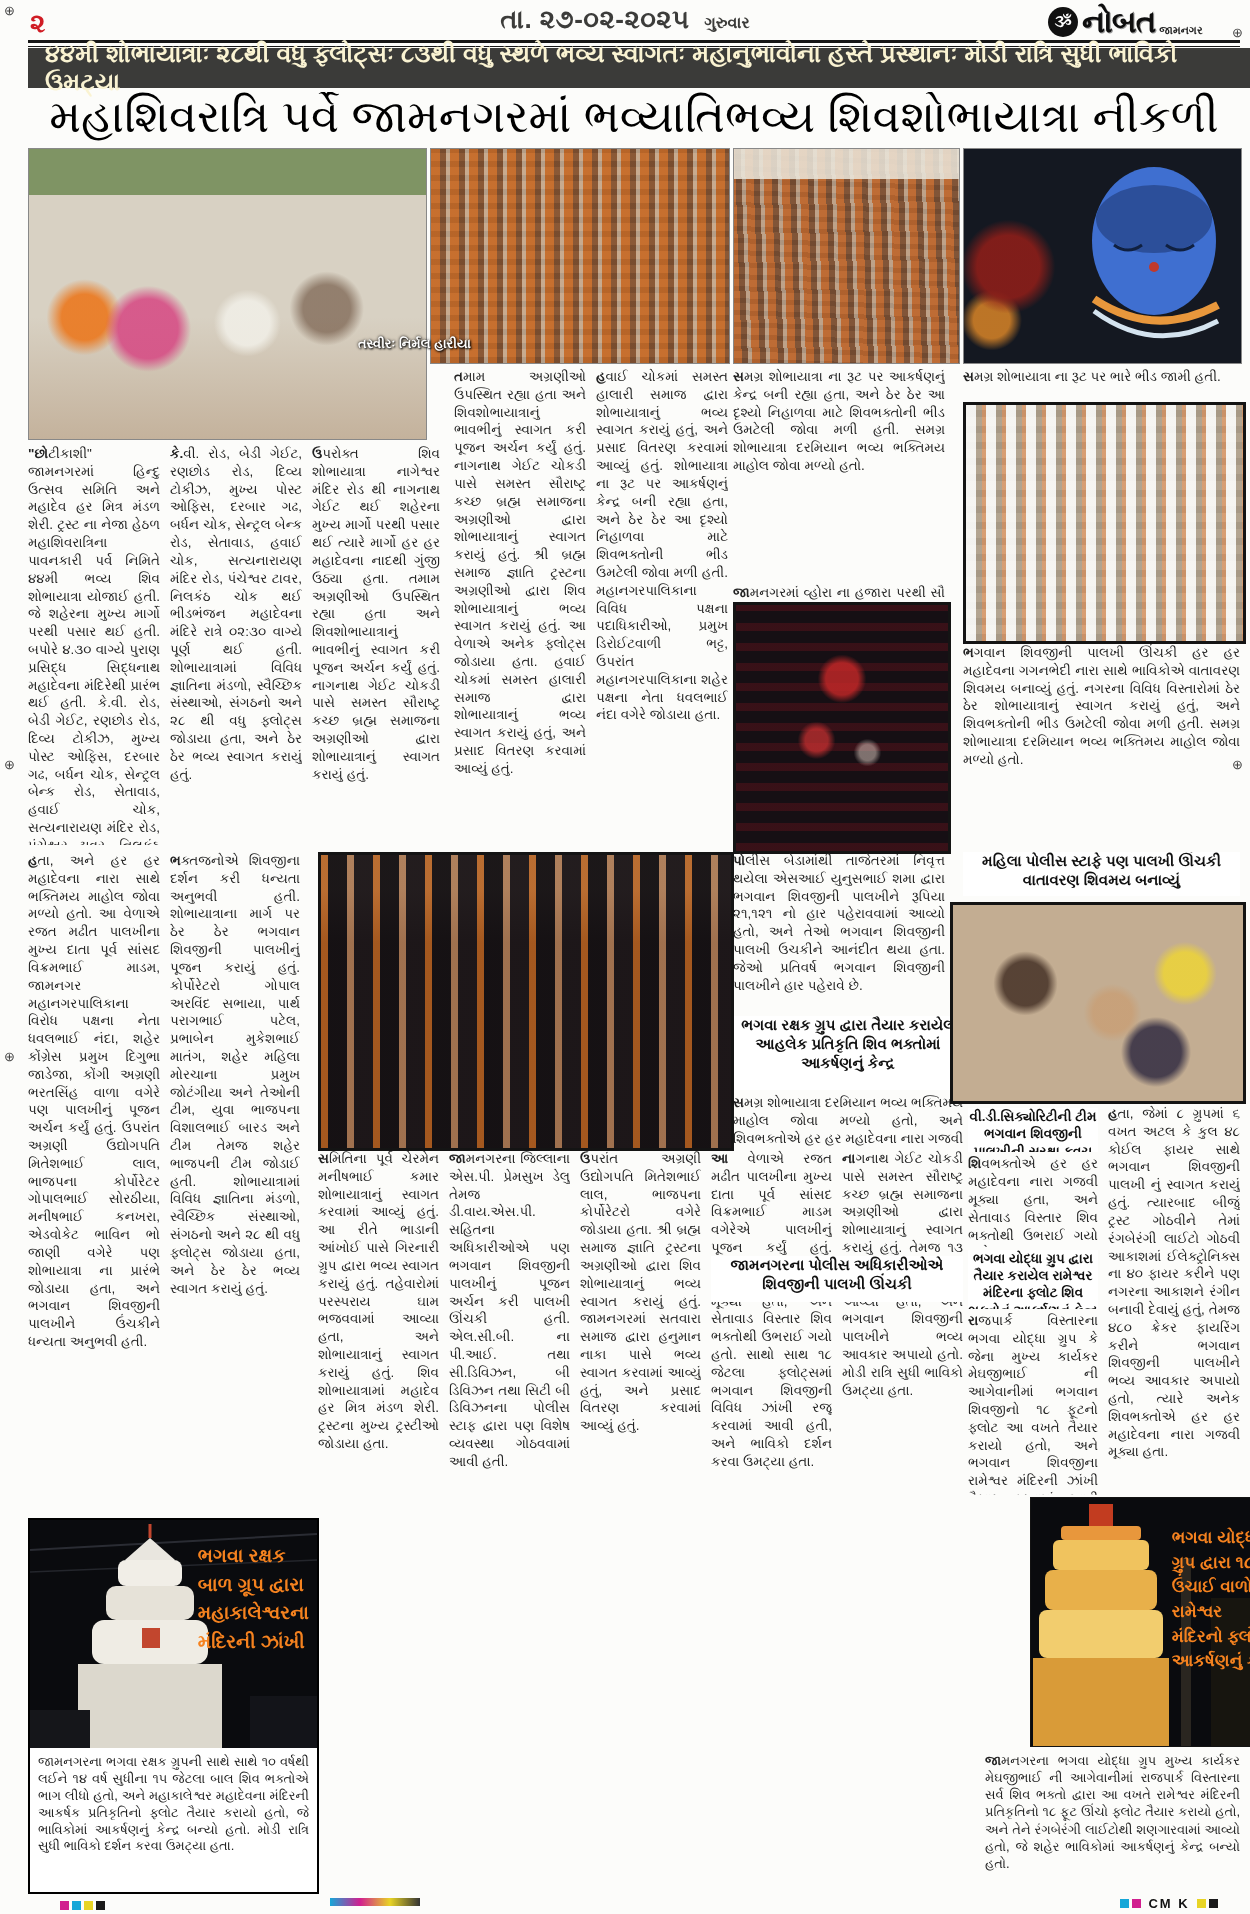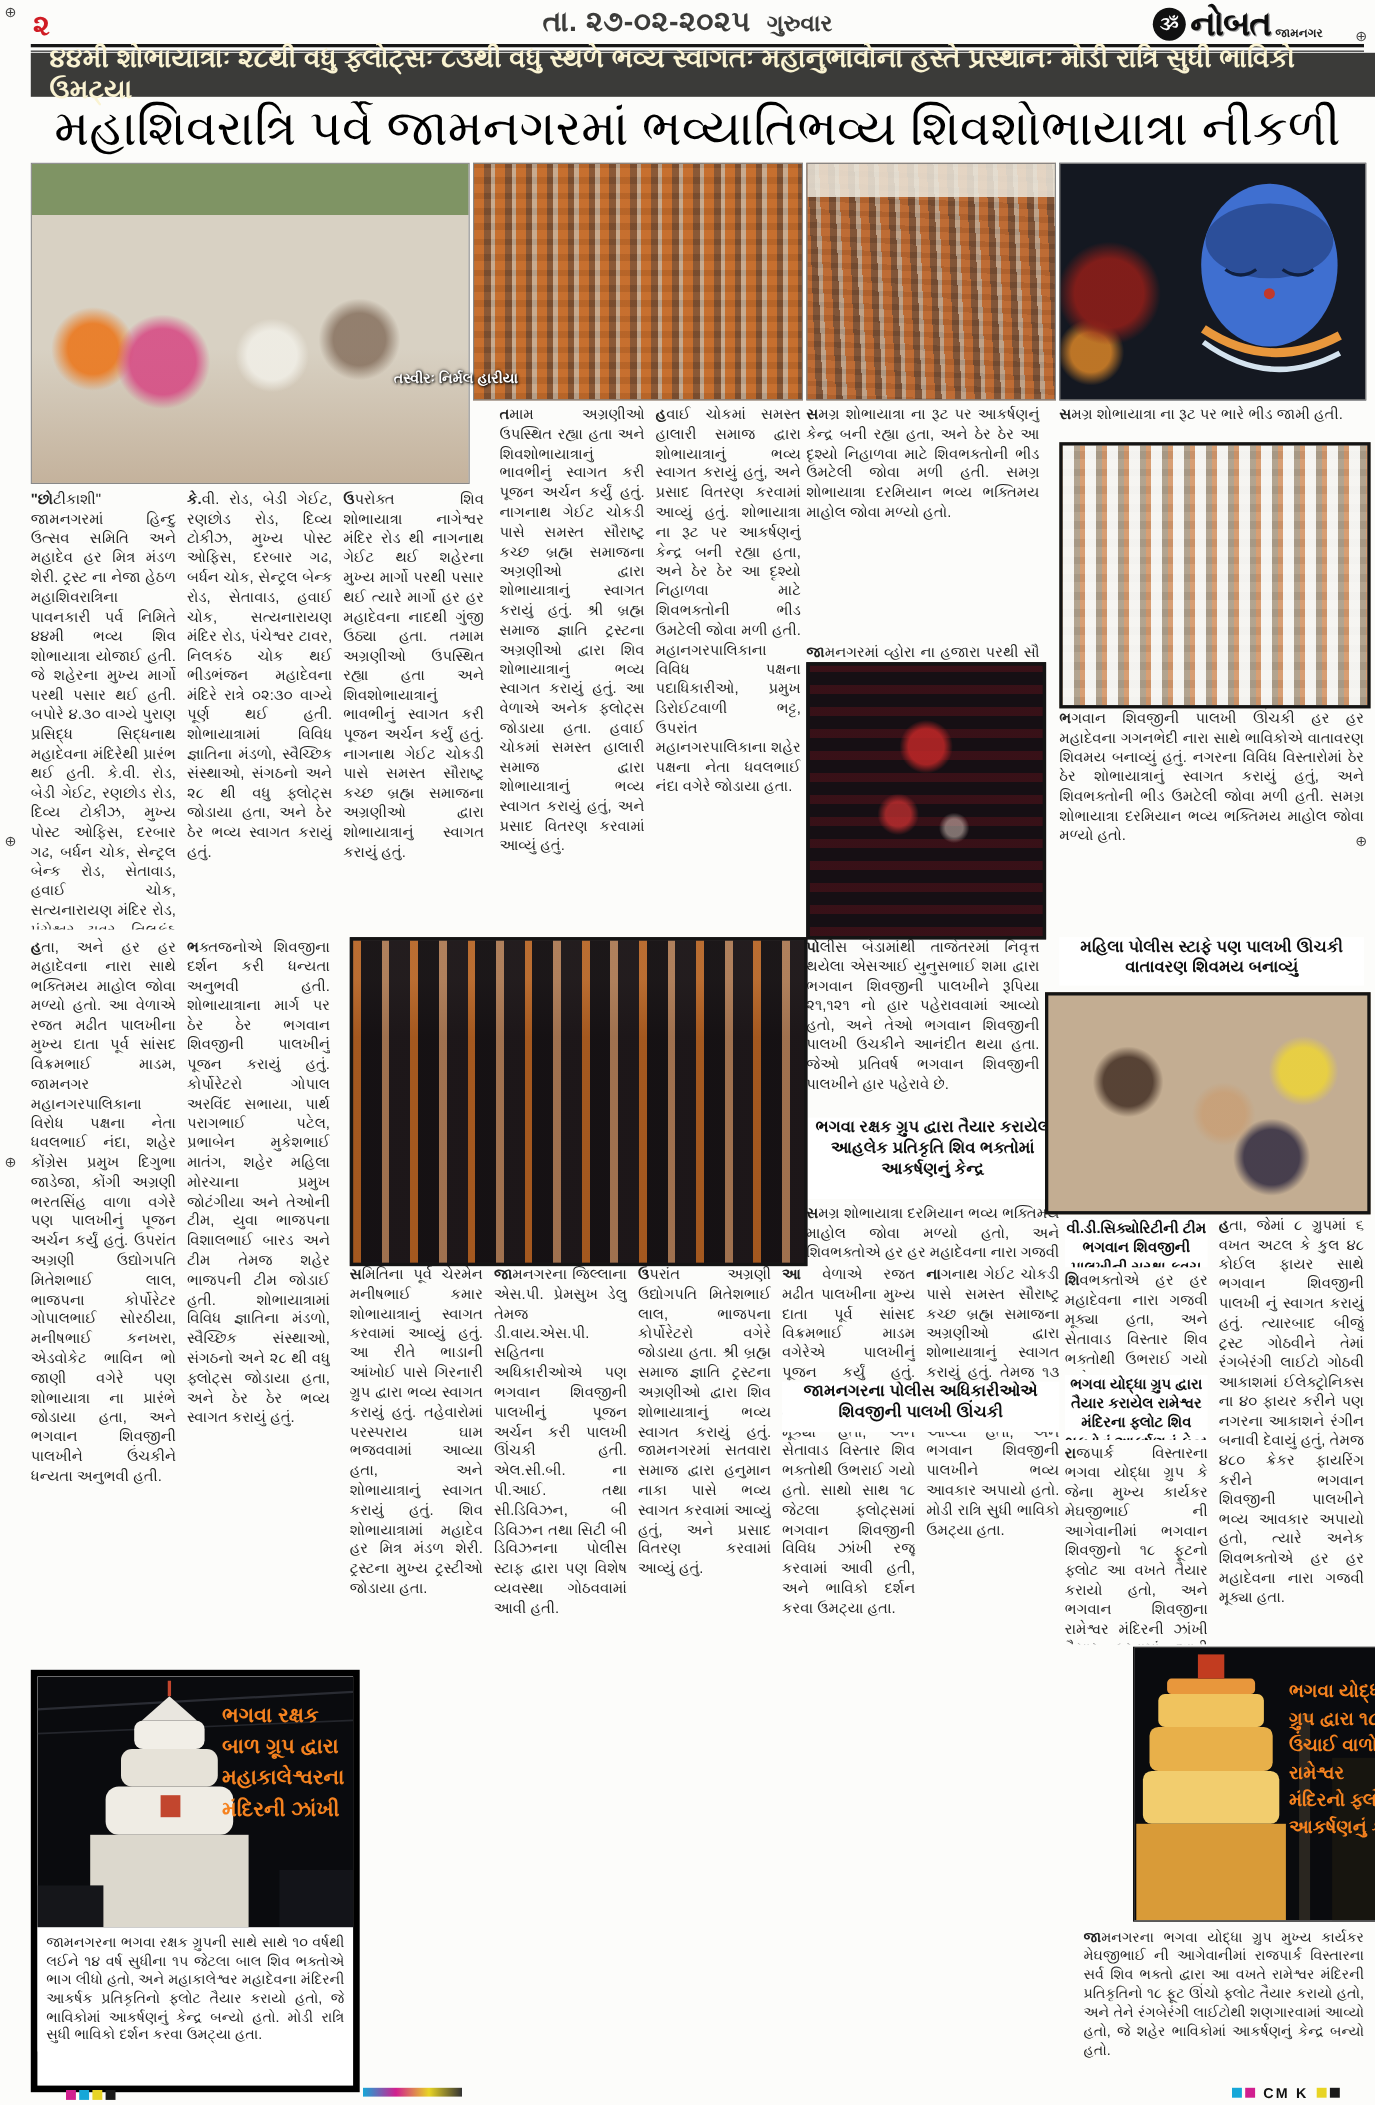--- a/index.html
+++ b/index.html
@@ -3,21 +3,21 @@
 <meta charset="utf-8">
 <style>
   html,body{margin:0;padding:0;background:#e8e8e4;}
   #page{position:relative;width:1250px;height:1914px;background:#fcfcfa;margin:0 auto;
         font-family:"Liberation Sans",sans-serif;color:#1c1c1c;overflow:hidden;}
   .abs{position:absolute;}
   .regmark{font-size:13px;color:#444;line-height:1;}
   
   .pagenum{font-size:26px;font-weight:800;color:#d01c24;}
   .dateline{font-size:26px;font-weight:800;color:#3c3c3a;letter-spacing:.5px;}
-  .dayline{font-size:21px;font-weight:700;color:#3c3c3a;margin-left:10px;}
+  .dayline{font-size:16px;font-weight:700;color:#3c3c3a;margin-left:10px;}
   .masthead{display:flex;align-items:center;gap:4px;}
   .mast-emblem{width:30px;height:30px;border-radius:50%;background:#111;color:#fff;
         display:flex;align-items:center;justify-content:center;font-size:16px;font-weight:800;}
   .mast-word{font-size:31px;font-weight:900;color:#0e0e0e;letter-spacing:-1px;
         text-shadow:1px 1px 0 #999;}
   .mast-sub{font-size:11px;font-weight:700;color:#222;align-self:flex-end;margin-bottom:3px;}
   .headrule{border-top:3px solid #161616;border-bottom:1px solid #161616;height:3px;}
   
   .kicker{background:#3b3b39;color:#faf3d2;font-size:24px;font-weight:800;
         display:flex;align-items:center;justify-content:center;letter-spacing:.2px;padding-left:17px;}
@@ -65,21 +65,21 @@
   .col{font-size:13.5px;line-height:1.32;text-align:justify;color:#232323;overflow:hidden;
        word-break:break-word;}
   .col::first-letter{font-weight:700;}
   .subhead{font-size:15px;font-weight:800;text-align:center;line-height:1.25;color:#101010;
        background:#fff;overflow:hidden;}
   .subhead-sm{font-size:13.5px;font-weight:800;text-align:center;line-height:1.28;color:#101010;
        background:#fff;overflow:hidden;margin:3px 0;}
   .stack{display:flex;flex-direction:column;overflow:hidden;}
   .stack .col{position:static;}
   
-  .nbox{border:6px solid #000000;background:#fff;overflow:hidden;}
+  .nbox{border:2px solid #000000;background:#fff;overflow:hidden;}
   .nbox-double{border:1px solid #131313;box-shadow:0 0 0 3px #fff inset,0 0 0 4px #131313 inset;}
   .night{position:relative;background:#0a0b0e;overflow:hidden;}
   .boxtitle{position:absolute;color:#f5821f;font-weight:800;text-align:left;}
   .boxtitle span{display:block;}
   .boxcap{font-size:13px;line-height:1.3;text-align:justify;padding:6px 8px;color:#222;background:#fff;}
   
   .pmark-sq{display:inline-block;width:9px;height:9px;margin-right:3px;vertical-align:middle;}
   .cmk{font-size:13px;font-weight:800;color:#111;letter-spacing:2px;}
 </style>
 </head>

